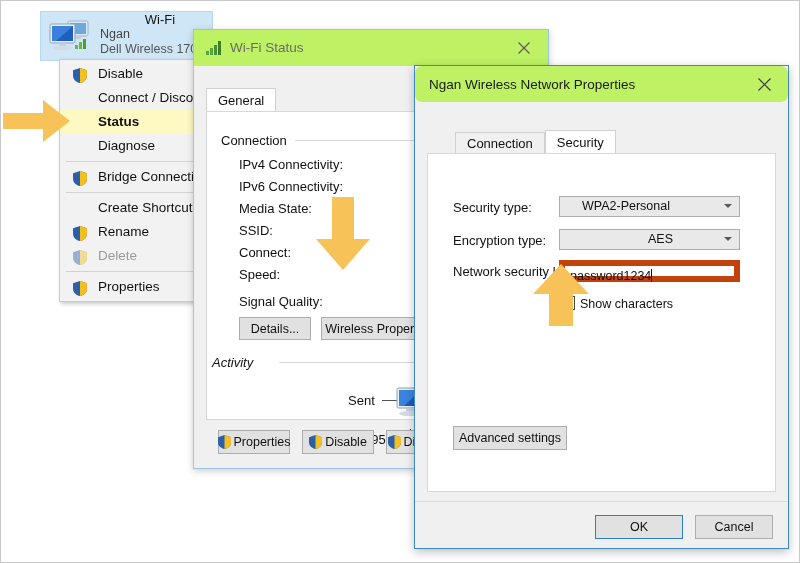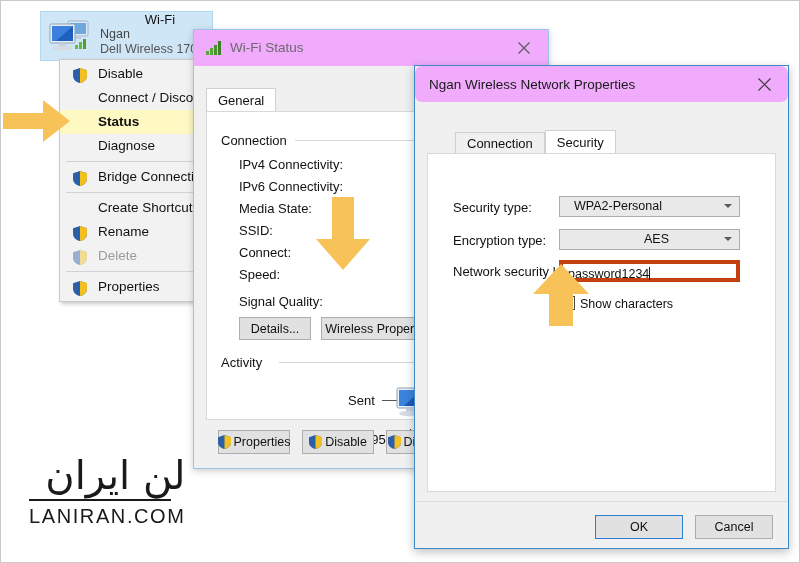--- a/index.html
+++ b/index.html
@@ -46,21 +46,21 @@
   .ctx-item.selected{background:#fef9c3;font-weight:bold;}
   .ctx-item.disabled{color:#9b9b9b;}
   .ctx-sep{height:1px;background:#d2d2d2;margin:3px 6px;}
   .shield{
     position:absolute;left:13px;top:5px;width:14px;height:15px;
   }
 
   
   .dlg{position:absolute;background:#f0f0f0;}
   .dlg .titlebar{
-    position:relative;height:36px;background:#f0abfc;
+    position:relative;height:36px;background:#bef264;
   }
   .dlg .title{
     position:absolute;font-size:13.5px;color:#6a6a6a;
   }
   .dlg .closebtn{
     position:absolute;width:44px;height:30px;cursor:default;
   }
   .dlg .closebtn svg{position:absolute;left:16px;top:9px;}
 
   
@@ -116,29 +116,29 @@
   #wprops .body{
     position:absolute;left:0;top:36px;right:0;bottom:0;background:#f0f0f0;
   }
   #wprops .tabstrip{left:12px;top:28px;margin-left:28px;}
   #wprops .tabpane{
     left:12px;top:51px;right:12px;bottom:56px;background:#fff;border:1px solid #d8d8d8;
   }
   .combo{
     position:absolute;height:21px;background:#e9e9e9;border:1px solid #acacac;
     box-sizing:border-box;font-size:12.5px;color:#111;
-    line-height:19px;padding-left:14px;
+    line-height:19px;padding-left:22px;
   }
   .combo .arrow{
     position:absolute;right:7px;top:7px;width:0;height:0;
     border-left:4px solid transparent;border-right:4px solid transparent;
     border-top:4px solid #5a5a5a;
   }
   .textbox{
-    position:absolute;height:22px;background:#fff;border:4px solid #c2410c;
+    position:absolute;height:22px;background:#fff;border:6px solid #c2410c;
     box-sizing:border-box;font-size:12.5px;color:#111;
     line-height:20px;padding-left:5px;
   }
   .caret{
     display:inline-block;width:1px;height:13px;background:#111;
     vertical-align:-2px;
   }
   .checkrow{position:absolute;font-size:12.5px;color:#111;}
   .cbox{
     display:inline-block;width:12px;height:12px;background:#fff;
@@ -260,21 +260,21 @@
         <div class="field-label" style="left:32px;top:67px;">IPv6 Connectivity:</div>
         <div class="field-label" style="left:32px;top:89px;">Media State:</div>
         <div class="field-label" style="left:32px;top:111px;">SSID:</div>
         <div class="field-label" style="left:32px;top:133px;">Connect:</div>
         <div class="field-label" style="left:32px;top:155px;">Speed:</div>
         <div class="field-label" style="left:32px;top:182px;">Signal Quality:</div>
 
         <div class="btn" style="left:32px;top:205px;width:72px;height:23px;">Details...</div>
         <div class="btn" style="left:114px;top:205px;width:117px;height:23px;">Wireless Properties</div>
 
-        <div class="group-label" style="left:14px;top:243px;">Activity</div>
+        <div class="group-label" style="left:5px;top:243px;font-style:italic;">Activity</div>
         <div class="group-rule" style="left:72px;top:250px;right:14px;"></div>
 
         <div class="field-value" style="left:141px;top:281px;">Sent</div>
         <div style="position:absolute;left:175px;top:288px;width:22px;height:1px;background:#555;"></div>
 
         <div style="position:absolute;left:188px;top:270px;">
           <svg width="50" height="42" viewBox="0 0 50 42">
             <rect x="24" y="2" width="22" height="16" rx="1.5" fill="#e4ecf6" stroke="#96b0c8"></rect>
             <rect x="26" y="4" width="18" height="12" fill="#7ab0e2"></rect>
             <rect x="32" y="18" width="6" height="3" fill="#c3cedb"></rect>
@@ -364,20 +364,21 @@
         </div>
 
         <div class="checkrow" style="left:133px;top:142px;">
           <span class="cbox">
             <svg width="10" height="10" viewBox="0 0 10 10">
                 <polyline points="0.5,5 3.5,8.5 9.5,0.8" fill="none" stroke="#1a1a1a" stroke-width="1.4"></polyline>
               </svg>
           </span><span>Show characters</span>
         </div>
 
+        <div class="btn" style="left:25px;top:272px;width:114px;height:24px;">Advanced settings</div>
       </div>
 
       <div class="dlgfooter">
         <div class="btn btn-default" style="right:105px;top:13px;width:88px;height:24px;">OK</div>
         <div class="btn" style="right:15px;top:13px;width:78px;height:24px;">Cancel</div>
       </div>
     </div>
   </div>
 
   <div class="arrowShape" style="left:2px;top:98px;">
@@ -391,19 +392,14 @@
       <path d="M17 0 H39 V42 H55 L28 73 L1 42 H17 Z" fill="#F7C358"></path>
     </svg>
   </div>
 
   <div class="arrowShape" style="left:531px;top:262px;">
     <svg width="58" height="64" viewBox="0 0 58 64">
       <path d="M29 1 L57 31 H41 V63 H17 V31 H1 Z" fill="#F7C358"></path>
     </svg>
   </div>
 
-  <div id="watermark">
-    <div class="wm-fa">لن ایران</div>
-    <div class="wm-rule"></div>
-    <div class="wm-en">LANIRAN.COM</div>
-  </div>
 
 </div>
 
 </body></html>

